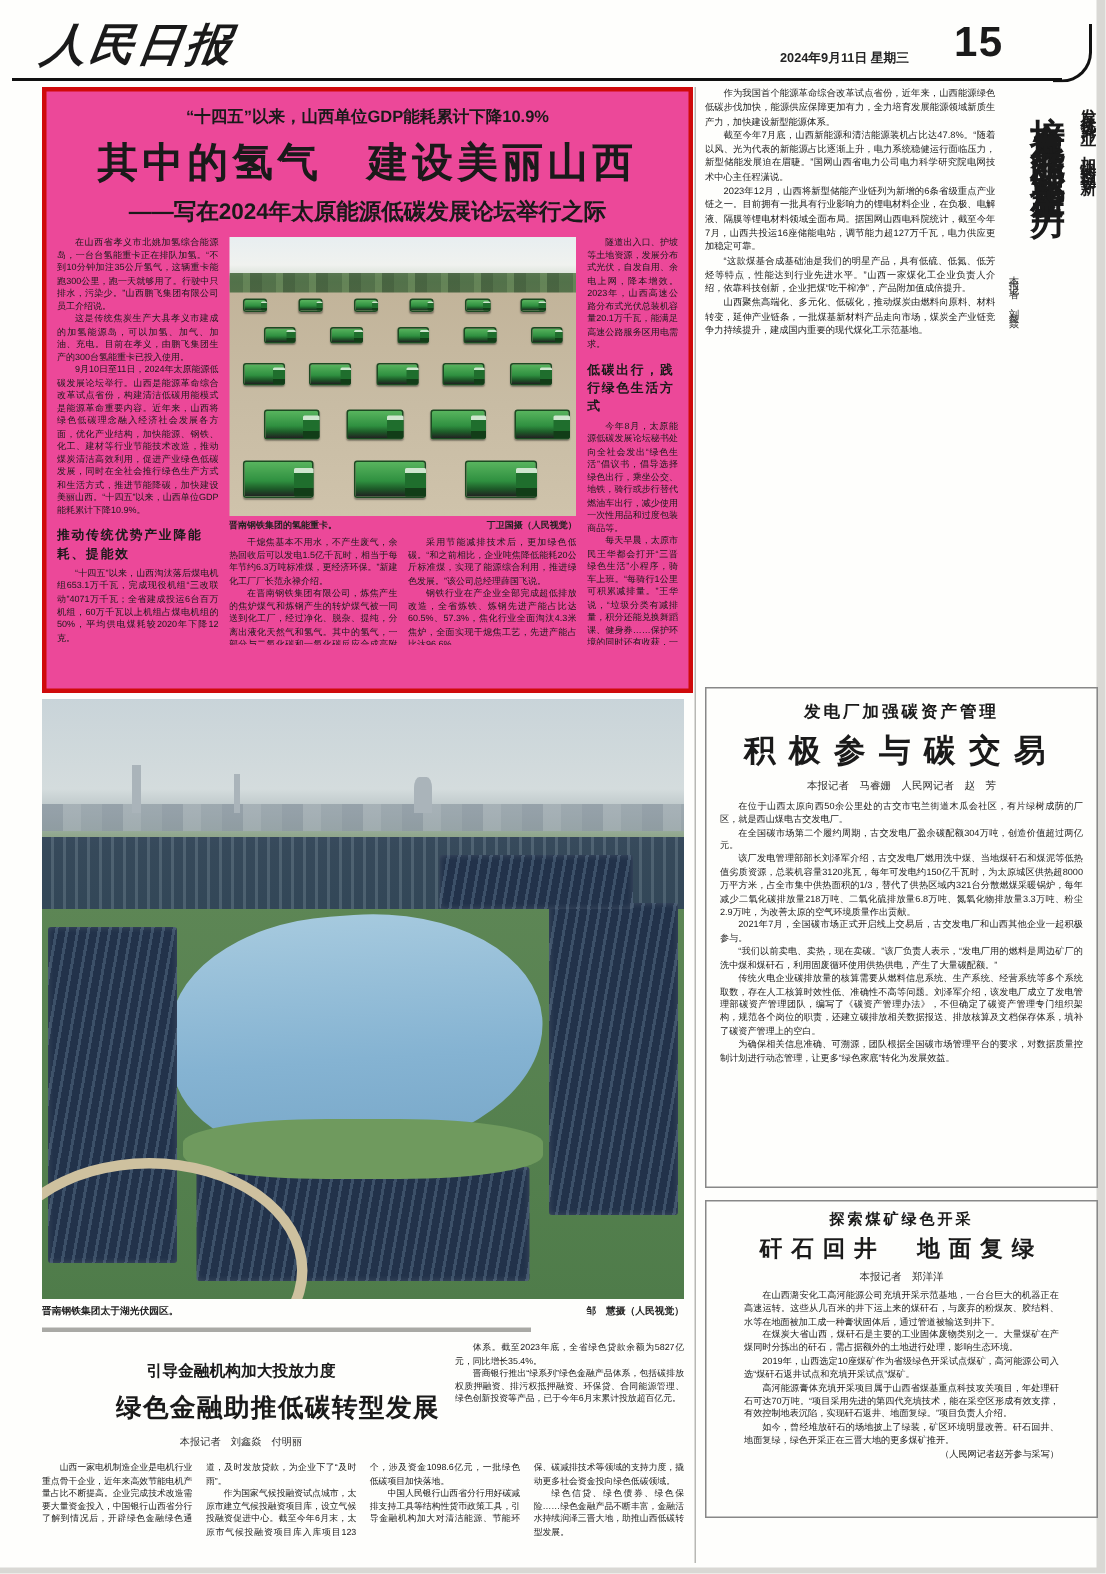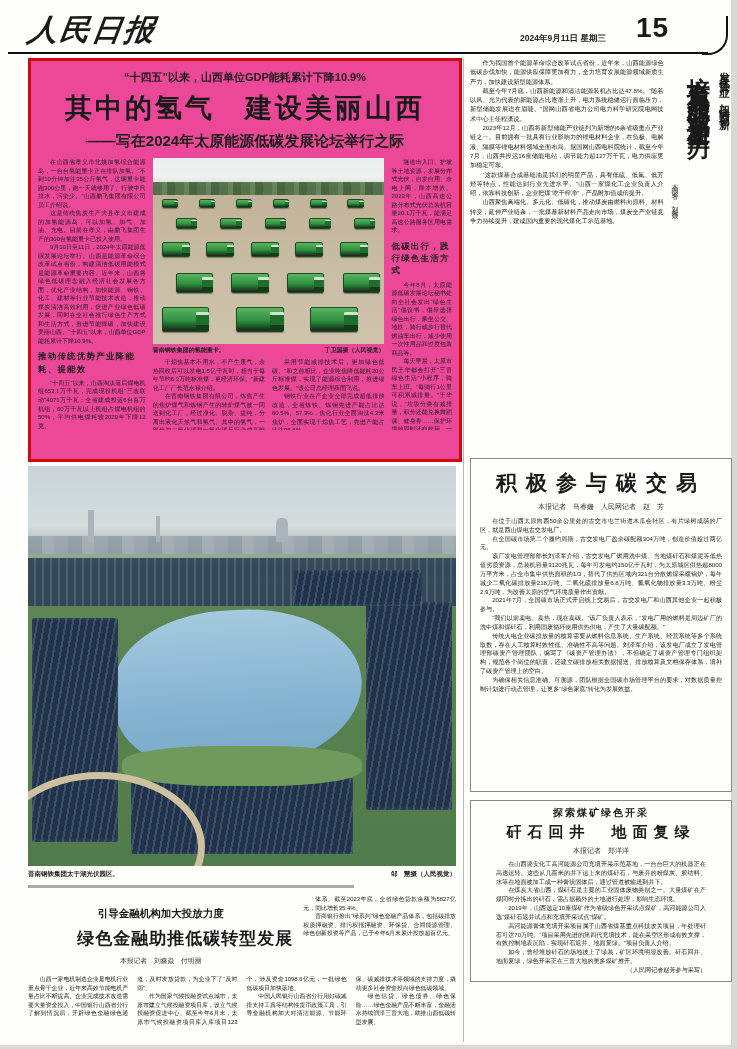--- a/index.html
+++ b/index.html
@@ -72,21 +72,21 @@
   .finance{left:28px;top:893px;width:428px;height:150px;overflow:hidden;}
   .fin-top{display:flex;gap:10px;height:78px;}
   .fin-headblock{width:62%;padding-top:14px;}
   .fin-kicker{text-align:center;font-size:10.5px;font-weight:bold;}
   .fin-headline{text-align:right;font-size:17px;font-weight:bold;letter-spacing:1px;margin-top:6px;}
   .fin-byline{text-align:center;font-size:6.8px;color:#333;margin-top:6px;}
   .fin-side{flex:1;font-size:5.9px;line-height:1.45;overflow:hidden;padding-top:2px;}
   .fin-body{margin-top:4px;height:66px;column-count:4;column-gap:9px;font-size:5.9px;line-height:1.45;overflow:hidden;}
 
   
-  .ganguebox{left:470px;top:800px;width:262px;height:182px;border:1px solid #888;padding:5px 25px;box-sizing:border-box;overflow:hidden;}
+  .ganguebox{left:470px;top:800px;width:262px;height:212px;border:1px solid #888;padding:5px 25px;box-sizing:border-box;overflow:hidden;}
   .gb-kicker{text-align:center;font-size:10px;font-weight:bold;letter-spacing:2px;}
   .gb-headline{text-align:center;font-size:15px;font-weight:bold;letter-spacing:6px;margin-top:3px;white-space:nowrap;}
   .gb-byline{text-align:center;font-size:7px;color:#333;margin:4px 0;}
   .gb-body{font-size:6.1px;line-height:1.45;overflow:hidden;height:168px;}
   .closing{text-align:right;font-size:6.1px;text-indent:0;}
 </style>
 </head>
 <body>
 
 <div class="page">
@@ -180,20 +180,21 @@
         <p>2023年12月，山西将新型储能产业链列为新增的6条省级重点产业链之一。目前拥有一批具有行业影响力的锂电材料企业，在负极、电解液、隔膜等锂电材料领域全面布局。据国网山西电科院统计，截至今年7月，山西共投运16座储能电站，调节能力超127万千瓦，电力供应更加稳定可靠。</p>
         <p>“这款煤基合成基础油是我们的明星产品，具有低硫、低氮、低芳烃等特点，性能达到行业先进水平。”山西一家煤化工企业负责人介绍，依靠科技创新，企业把煤“吃干榨净”，产品附加值成倍提升。</p>
         <p>山西聚焦高端化、多元化、低碳化，推动煤炭由燃料向原料、材料转变，延伸产业链条，一批煤基新材料产品走向市场，煤炭全产业链竞争力持续提升，建成国内重要的现代煤化工示范基地。</p>
       </div>
     <div class="v-byline">本报记者　刘鑫焱</div>
     <div class="v-headline">培育发展能源领域新质生产力</div>
     <div class="v-kicker">发展优势产业　加快转型创新</div>
   </div>
 
   <div class="abs carbonbox">
+    <div class="cb-kicker">发电厂加强碳资产管理</div>
     <div class="cb-headline">积极参与碳交易</div>
     <div class="cb-byline">本报记者　马睿姗　人民网记者　赵　芳</div>
     <div class="cb-body">
         <p>在位于山西太原向西50余公里处的古交市屯兰街道木瓜会社区，有片绿树成荫的厂区，就是西山煤电古交发电厂。</p>
         <p>在全国碳市场第二个履约周期，古交发电厂盈余碳配额304万吨，创造价值超过两亿元。</p>
         <p>该厂发电管理部部长刘泽军介绍，古交发电厂燃用洗中煤、当地煤矸石和煤泥等低热值劣质资源，总装机容量3120兆瓦，每年可发电约150亿千瓦时，为太原城区供热超8000万平方米，占全市集中供热面积的1/3，替代了供热区域内321台分散燃煤采暖锅炉，每年减少二氧化碳排放量218万吨、二氧化硫排放量6.8万吨、氮氧化物排放量3.3万吨、粉尘2.9万吨，为改善太原的空气环境质量作出贡献。</p>
         <p>2021年7月，全国碳市场正式开启线上交易后，古交发电厂和山西其他企业一起积极参与。</p>
         <p>“我们以前卖电、卖热，现在卖碳。”该厂负责人表示，“发电厂用的燃料是周边矿厂的洗中煤和煤矸石，利用固废循环使用供热供电，产生了大量碳配额。”</p>
         <p>传统火电企业碳排放量的核算需要从燃料信息系统、生产系统、经营系统等多个系统取数，存在人工核算时效性低、准确性不高等问题。刘泽军介绍，该发电厂成立了发电管理部碳资产管理团队，编写了《碳资产管理办法》，不但确定了碳资产管理专门组织架构，规范各个岗位的职责，还建立碳排放相关数据报送、排放核算及文档保存体系，填补了碳资产管理上的空白。</p>
         <p>为确保相关信息准确、可溯源，团队根据全国碳市场管理平台的要求，对数据质量控制计划进行动态管理，让更多“绿色家底”转化为发展效益。</p>

